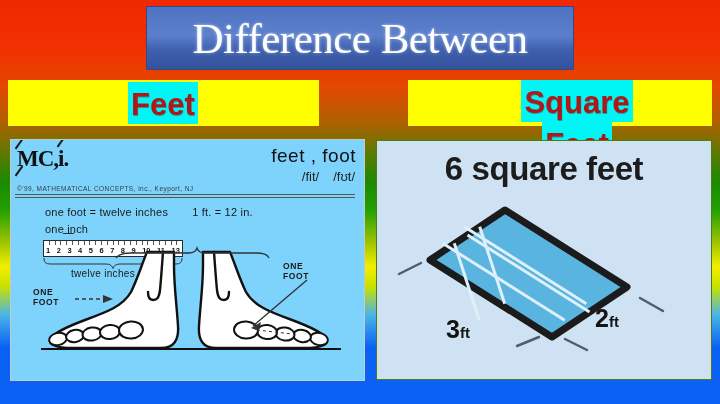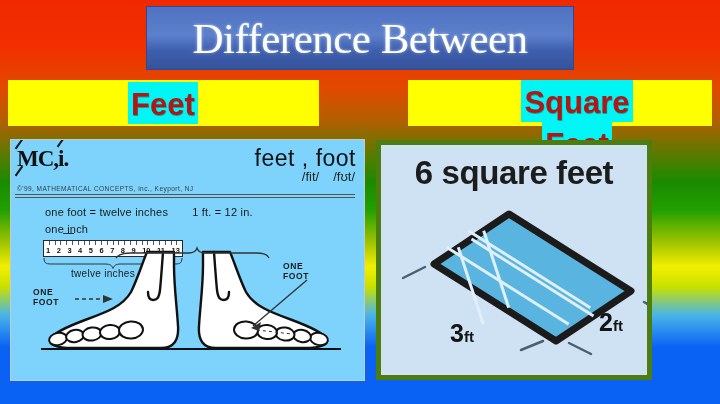--- a/index.html
+++ b/index.html
@@ -138,21 +138,21 @@
     top: 54px;
     width: 340px;
     border-top: 1px solid #555;
     border-bottom: 1px solid #555;
     height: 2px;
   }
   #word-feet {
     position: absolute;
     right: 8px;
     top: 5px;
-    font-size: 23px;
+    font-size: 19px;
     color: #111;
     letter-spacing: 0.5px;
     white-space: nowrap;
   }
   #phonetics {
     position: absolute;
     right: 9px;
     top: 29px;
     font-size: 13px;
     color: #222;
@@ -246,24 +246,24 @@
   #feet-art {
     position: absolute;
     left: 0; top: 0; width: 355px; height: 242px;
     pointer-events: none;
   }
   
   #panel-right {
     position: absolute;
     left: 376px;
     top: 140px;
-    width: 276px;
+    width: 336px;
     height: 240px;
     background: #cfe2f3;
-    border: 5px solid #4d7c0f;
+    border: 1px solid #4d7c0f;
     box-sizing: border-box;
     overflow: hidden;
   }
   #sq-title {
     position: absolute;
     left: 0; right: 0;
     top: 9px;
     text-align: center;
     font-size: 33px;
     font-weight: bold;

